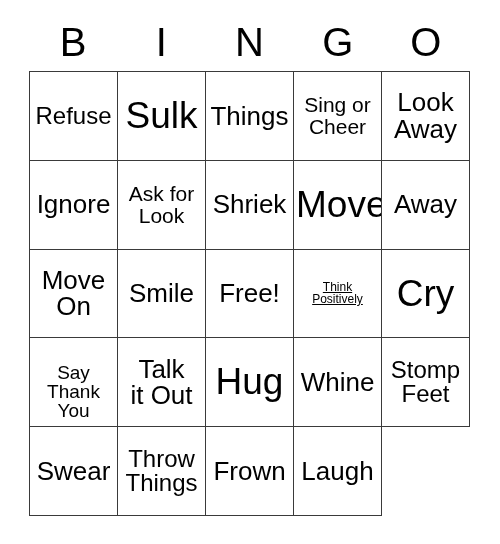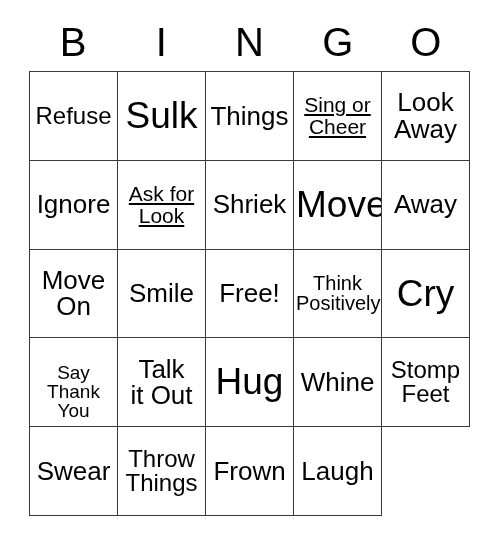--- a/index.html
+++ b/index.html
@@ -77,23 +77,23 @@
     line-height: 1.02;
     white-space: pre-line;
     color: #000000;
   }
 
   
   .fs-xl   { font-size: 37px; }
   .fs-lg   { font-size: 26px; }
   .fs-md   { font-size: 26px; }
   .fs-sm   { font-size: 24px; }
-  .fs-xs   { font-size: 21px; text-decoration: underline; }
+  .fs-xs   { font-size: 21px; }
   .fs-xxs  { font-size: 19px; margin-top: 19px; }
-  .fs-tiny { font-size: 20px; }
+  .fs-tiny { font-size: 12px; text-decoration: underline; }
 </style>
 </head>
 <body>
 
 <div id="bingo-card">
 
   <div id="header-row">
     <div class="header-letter">B</div>
     <div class="header-letter">I</div>
     <div class="header-letter">N</div>

